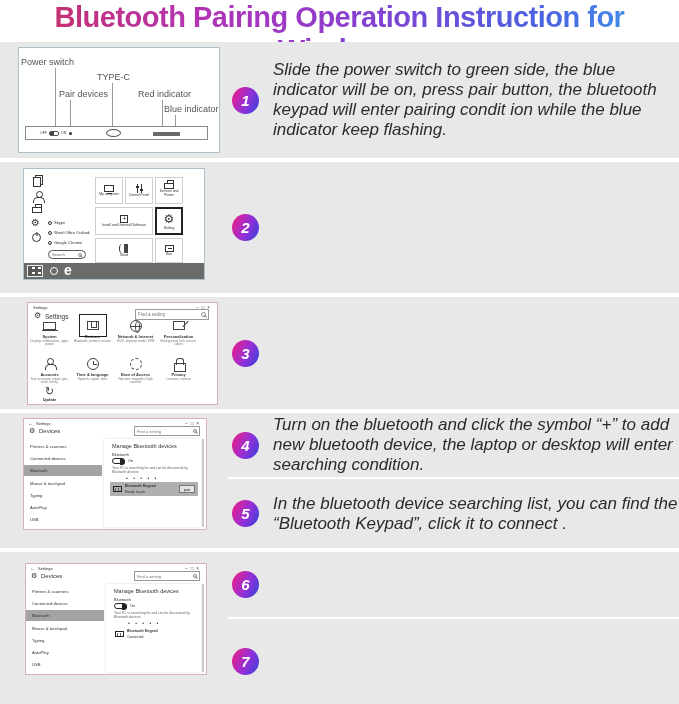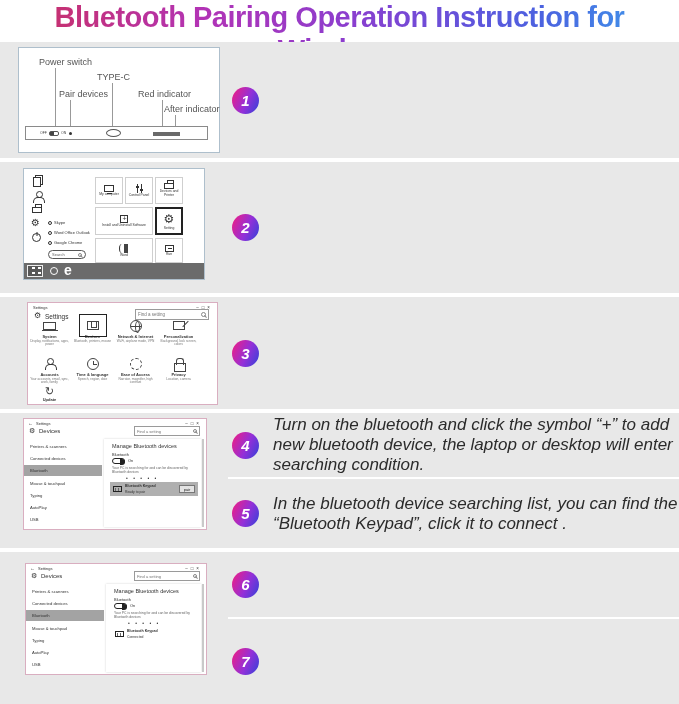--- a/index.html
+++ b/index.html
@@ -140,40 +140,41 @@
 </style>
 </head>
 <body>
 
 <div class="canvas">
 
   <h1 class="page-title">Bluetooth Pairing Operation Instruction for Windows</h1>
 
   <section class="band" id="b1">
     <div class="shot sb-blue" style="left:18px;top:5px;width:202px;height:106px">
-      <span class="kp-label" style="left:20px;top:9px">Power switch</span>
+      <span class="kp-label" style="left:2px;top:9px">Power switch</span>
       <span class="kp-label" style="left:78px;top:24px">TYPE-C</span>
       <span class="kp-label" style="left:40px;top:41px">Pair devices</span>
       <span class="kp-label" style="left:119px;top:41px">Red indicator</span>
-      <span class="kp-label" style="left:145px;top:56px">After indicator</span>
+      <span class="kp-label" style="left:145px;top:56px">Blue indicator</span>
       <div class="ln" style="left:36px;top:20px;height:58px"></div>
       <div class="ln" style="left:93px;top:35px;height:43px"></div>
       <div class="ln" style="left:51px;top:52px;height:26px"></div>
       <div class="ln" style="left:143px;top:52px;height:26px"></div>
       <div class="ln" style="left:156px;top:67px;height:11px"></div>
       <div class="kp-bar" style="left:6px;top:78px;width:183px;height:14px"></div>
       <span class="kp-micro" style="left:21px;top:83px">OFF</span>
       <div class="kp-switch" style="left:30px;top:83px"></div>
       <span class="kp-micro" style="left:42px;top:83px">ON</span>
       <div class="kp-dot" style="left:50px;top:84px"></div>
       <div class="kp-oval" style="left:87px;top:81px"></div>
       <div class="kp-ind" style="left:134px;top:84px"></div>
     </div>
     <div class="step" style="top:0;height:116px">
       <div class="badge">1</div>
+      <div class="step-text">Slide the power switch to green side, the blue indicator will be on, press pair button, the bluetooth keypad will enter pairing condit ion while the blue indicator keep flashing.</div>
     </div>
   </section>
 
   <section class="band" id="b2">
     <div class="shot sb-blue" style="left:23px;top:6px;width:182px;height:112px">
 
       <div class="abs" style="left:9px;top:8px">
           <div class="i-docs"></div>
         </div>
       <div class="abs" style="left:8px;top:22px">

